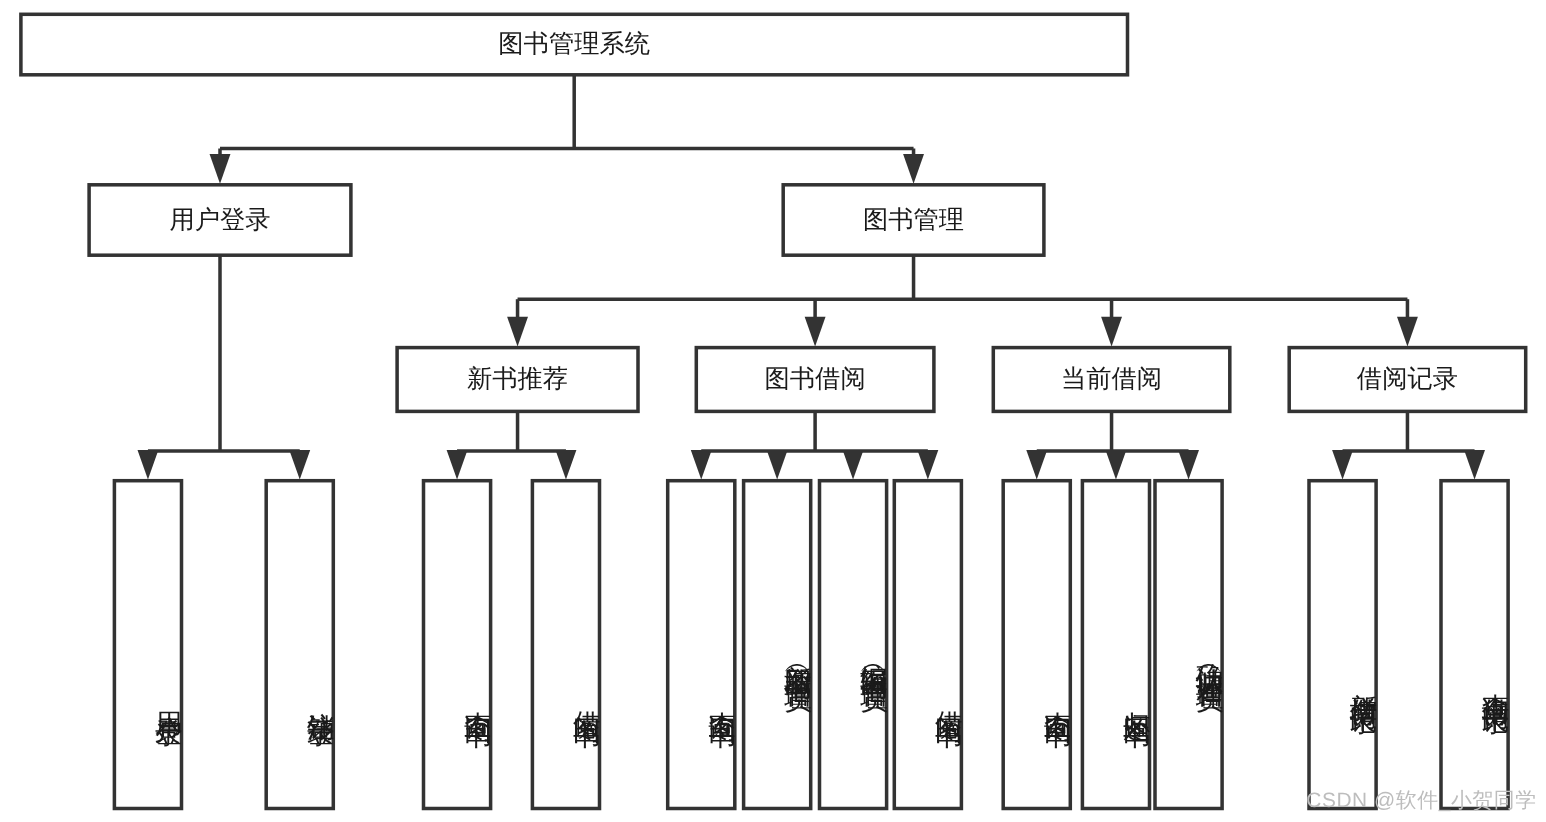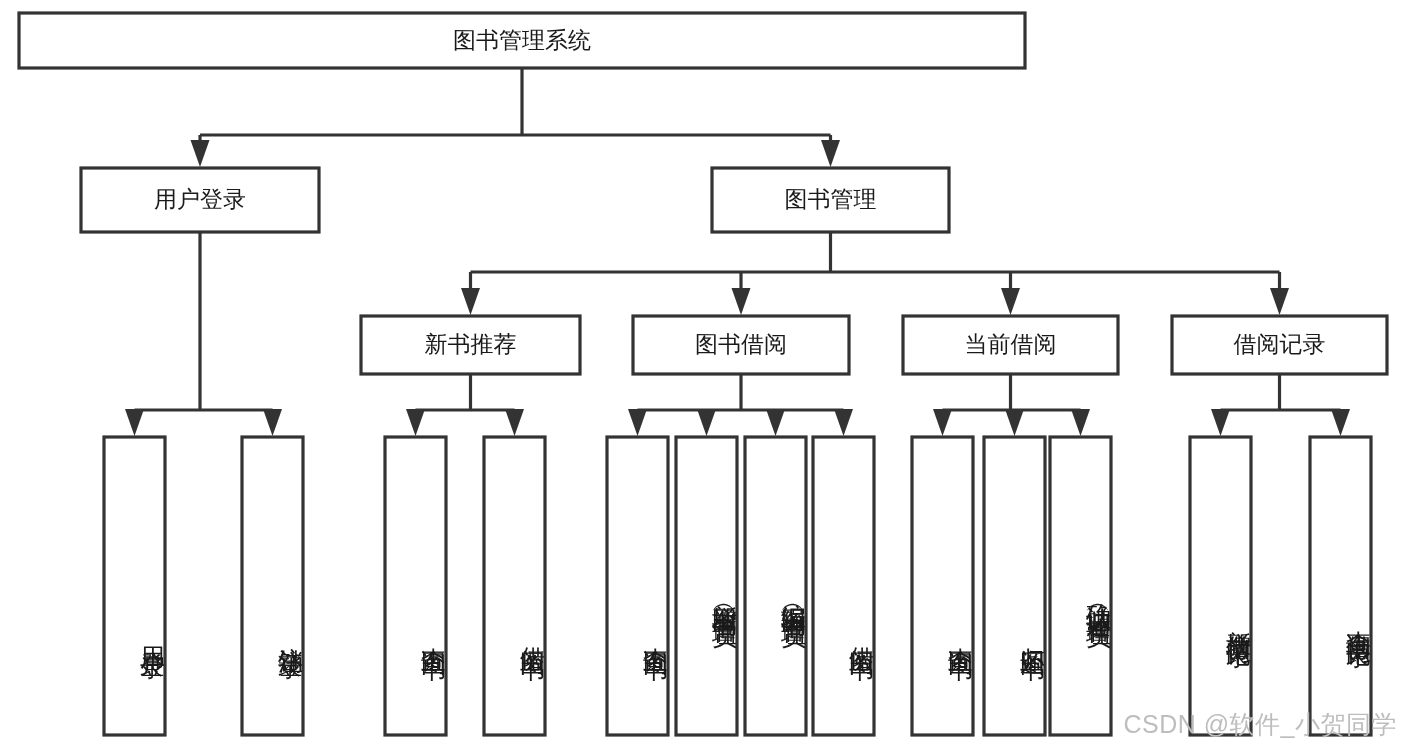--- a/index.html
+++ b/index.html
@@ -59,21 +59,21 @@
     letter-spacing: 3px;
     color: #1a1a1a;
     white-space: nowrap;
     pointer-events: none;
   }
   .watermark {
     position: absolute;
     right: 8px;
     bottom: 6px;
     font-family: "Liberation Sans", "DejaVu Sans", sans-serif;
-    font-size: 25px;
+    font-size: 19px;
     color: #bdbdbd;
     letter-spacing: 0.5px;
     white-space: nowrap;
   }
 </style>
 </head>
 <body>
 
 <div id="diagram-root">
 

